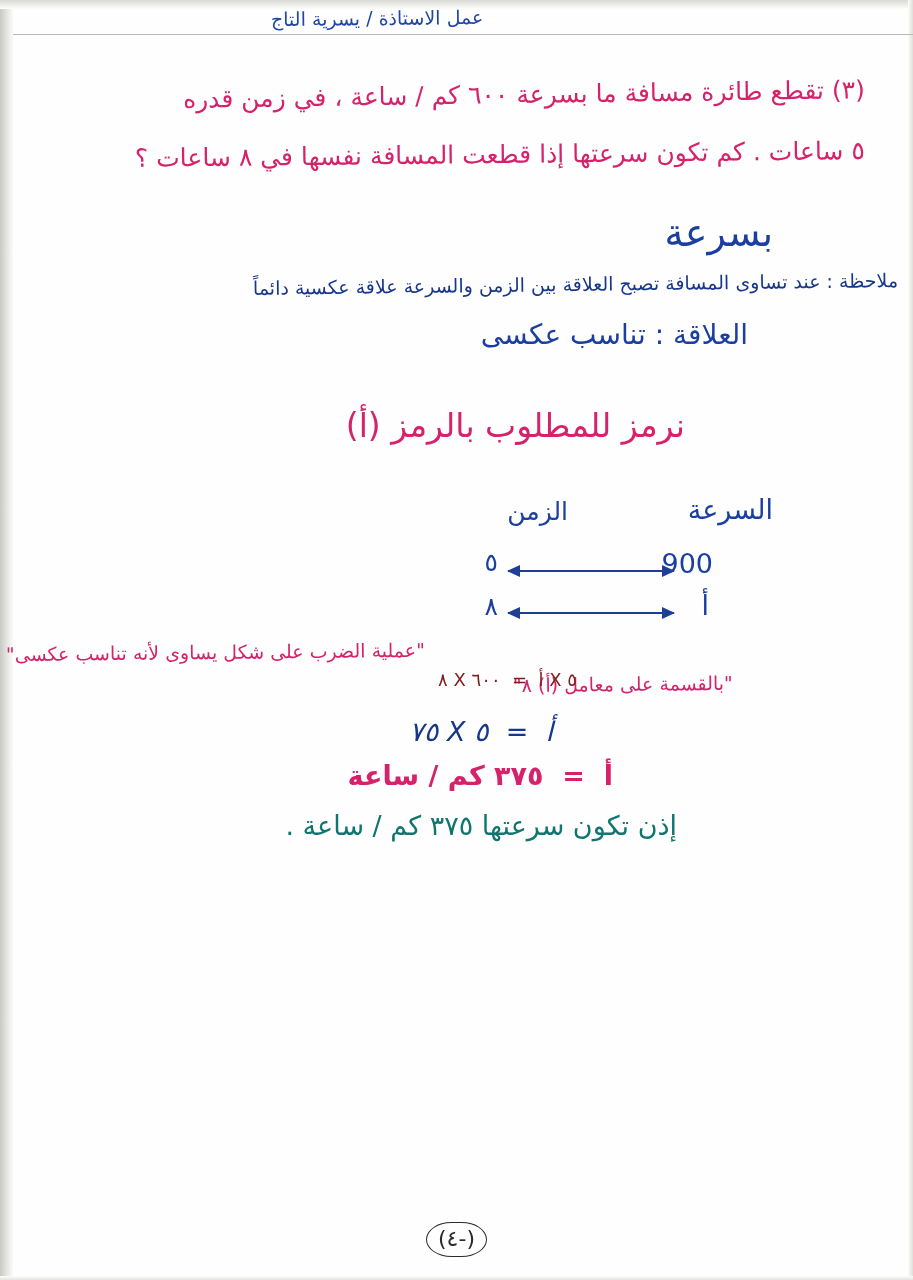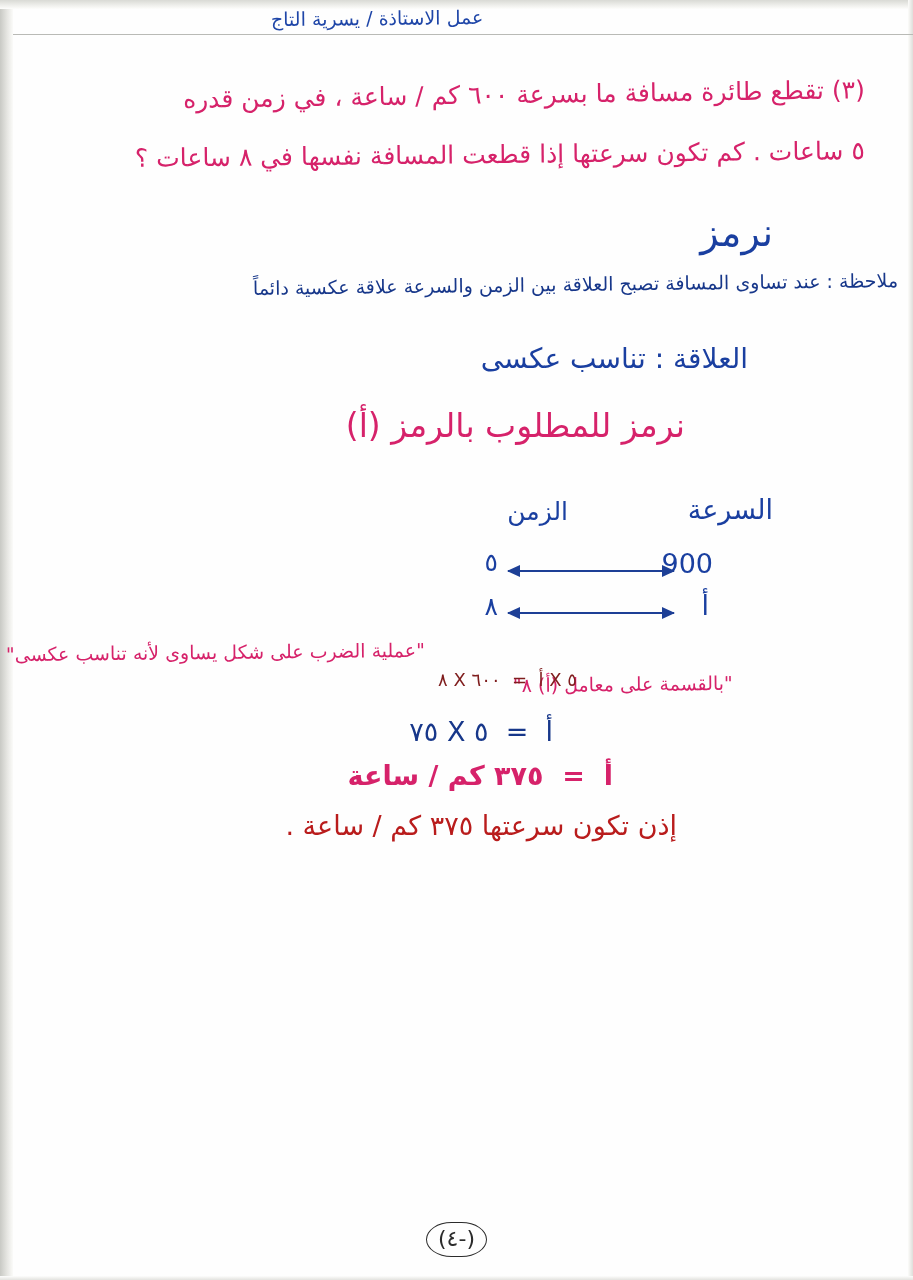--- a/index.html
+++ b/index.html
@@ -95,21 +95,20 @@
     right: 15px;
     font-size: 19px;
     color: #17378a;
     transform: rotate(-0.7deg);
   }
 
   .relation {
     top: 316px;
     right: 165px;
     font-size: 28px;
-    margin-top: 24px;
   }
 
   .symbolize {
     top: 404px;
     right: 228px;
     font-size: 33px;
   }
 
   .col-speed {
     top: 492px;
@@ -185,32 +184,33 @@
     top: 668px;
     right: 336px;
     font-size: 18px;
     color: #7f1d1d;
   }
   .eq2 {
     top: 714px;
     right: 360px;
     font-size: 27px;
     color: #17378a;
+    font-style: italic;
   }
   .eq3 {
     top: 758px;
     right: 300px;
     font-size: 27px;
     font-weight: bold;
   }
   .conclusion {
     top: 808px;
     right: 236px;
     font-size: 27px;
-    color: #b91c1c;
+    color: #0f766e;
   }
 
   .page-num-wrap {
     position: absolute;
     left: 0;
     top: 1222px;
     width: 913px;
     text-align: center;
   }
   .page-num {
@@ -232,21 +232,21 @@
   <div class="edge-top"></div>
   <div class="edge-right"></div>
   <div class="edge-bottom"></div>
   <div class="hdr-rule"></div>
 
   <div class="ink header-text">عمل الاستاذة / يسرية التاج</div>
 
   <div class="ink pink q-line1">(٣) تقطع طائرة مسافة ما بسرعة ٦٠٠ كم / ساعة ، في زمن قدره</div>
   <div class="ink pink q-line2">٥ ساعات . كم تكون سرعتها إذا قطعت المسافة نفسها في ٨ ساعات ؟</div>
 
-  <div class="ink solution-title">نرمز</div>
+  <div class="ink solution-title">بسرعة</div>
 
   <div class="ink note">ملاحظة : عند تساوى المسافة تصبح العلاقة بين الزمن والسرعة علاقة عكسية دائماً</div>
 
   <div class="ink blue relation">العلاقة : تناسب عكسى</div>
 
   <div class="ink pink symbolize">نرمز للمطلوب بالرمز (أ)</div>
 
   <div class="ink blue col-speed">السرعة</div>
   <div class="ink blue col-time">الزمن</div>
 

